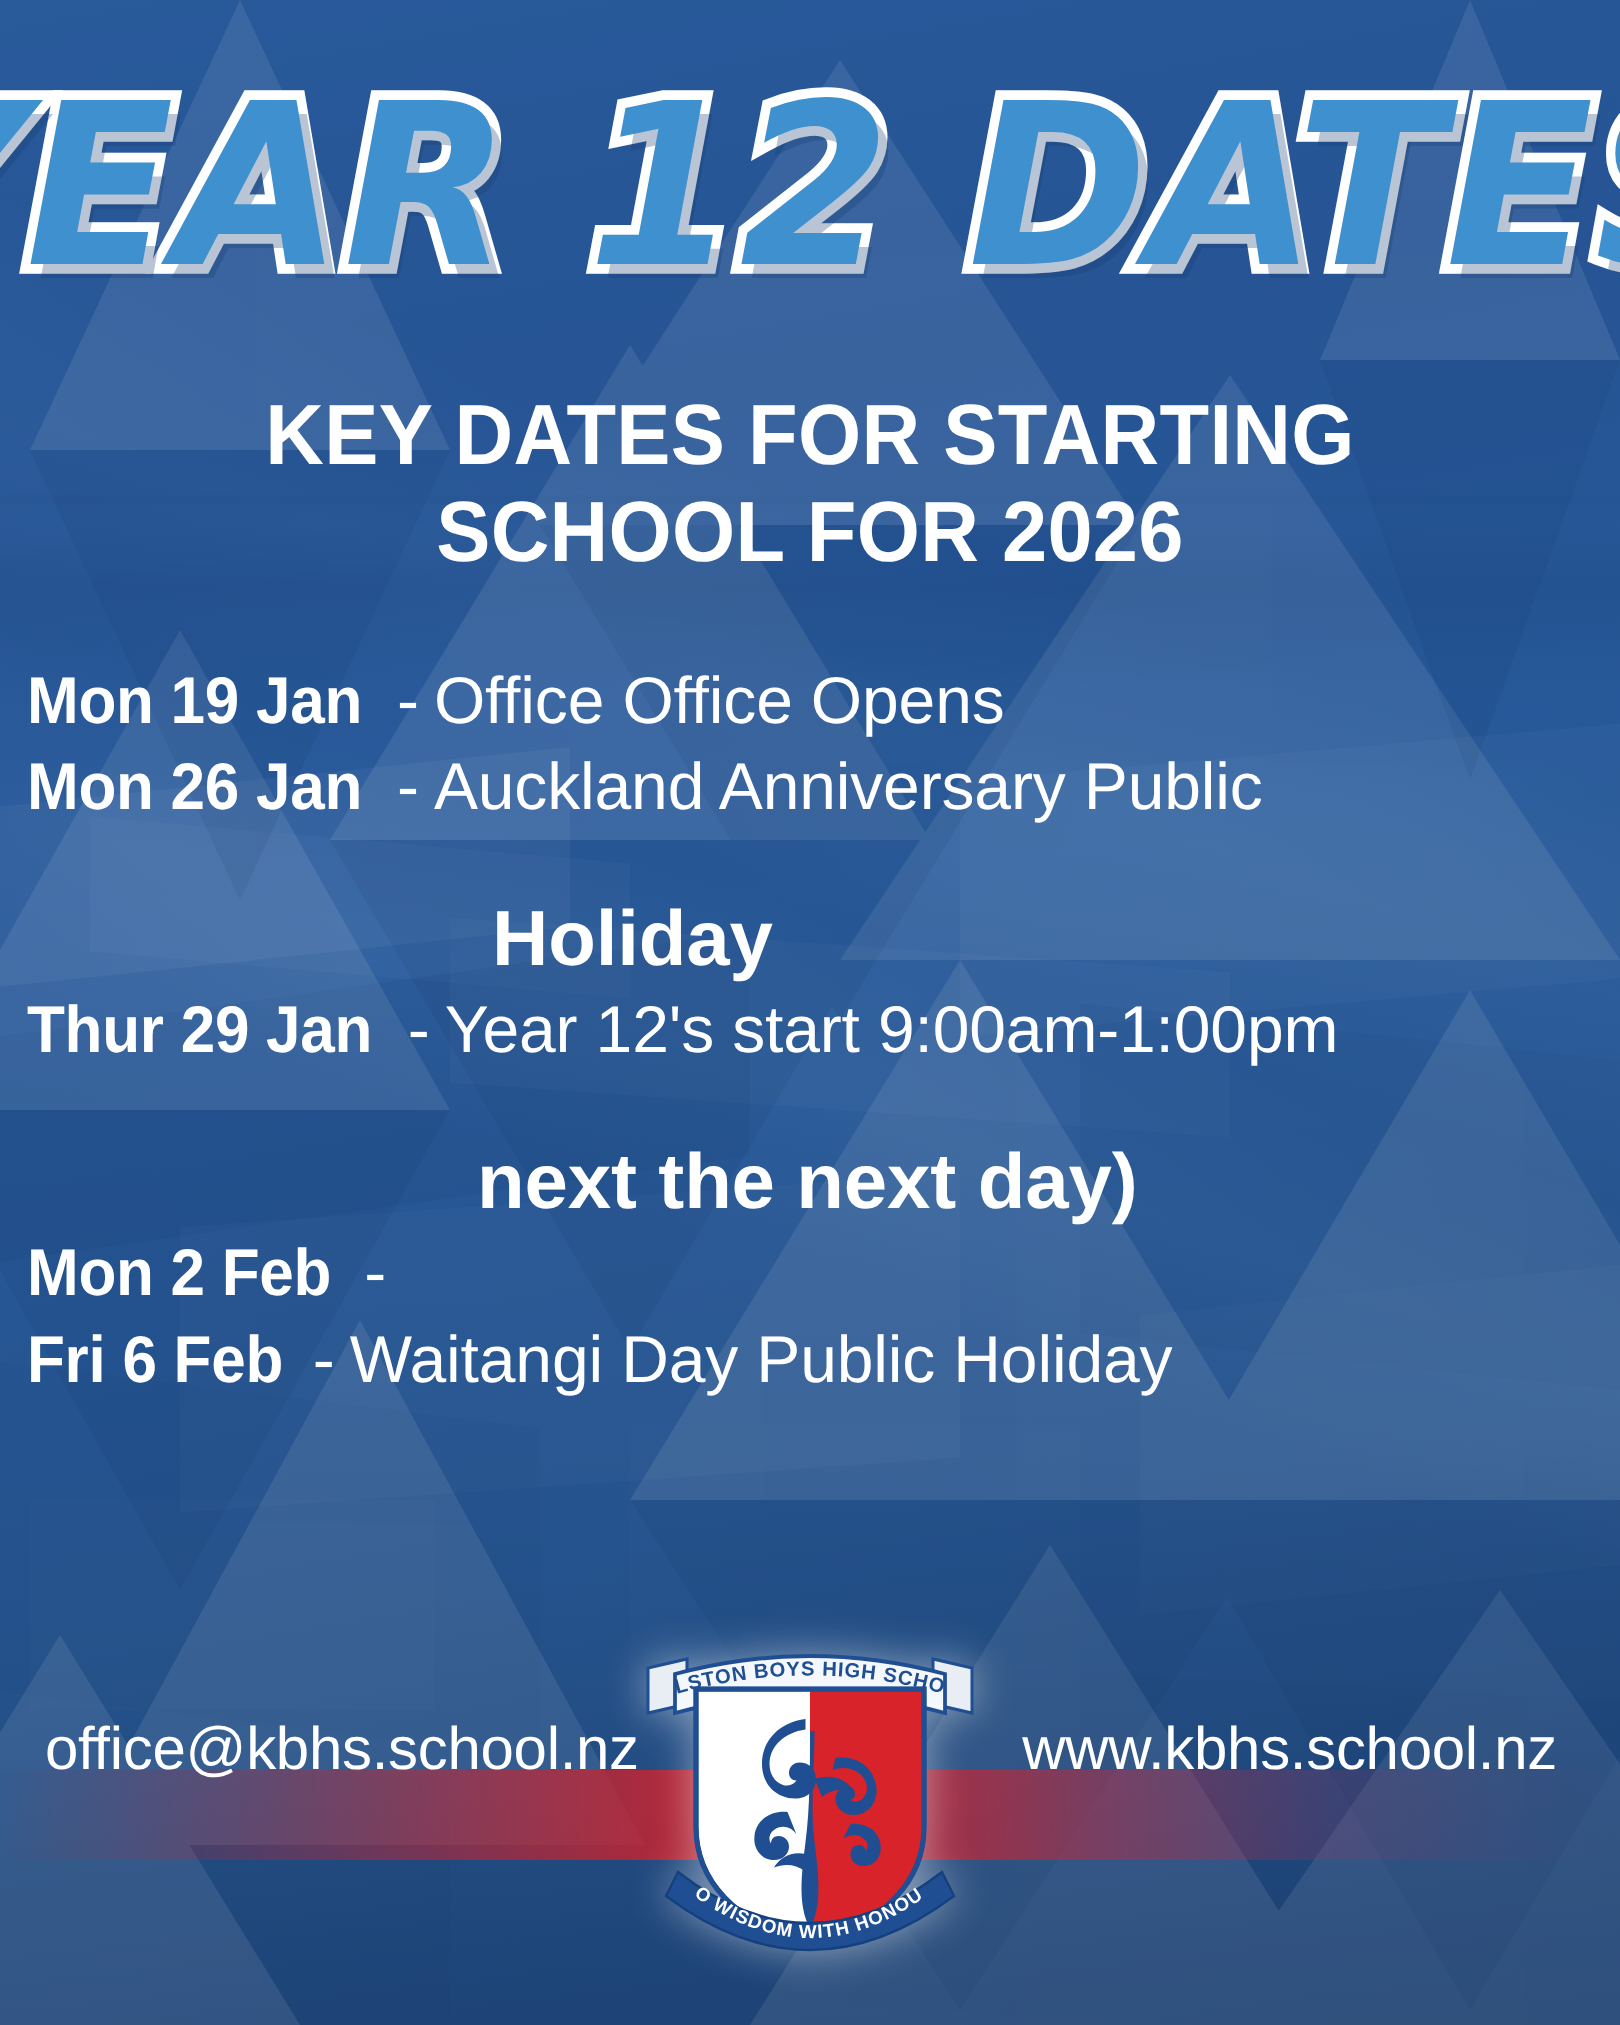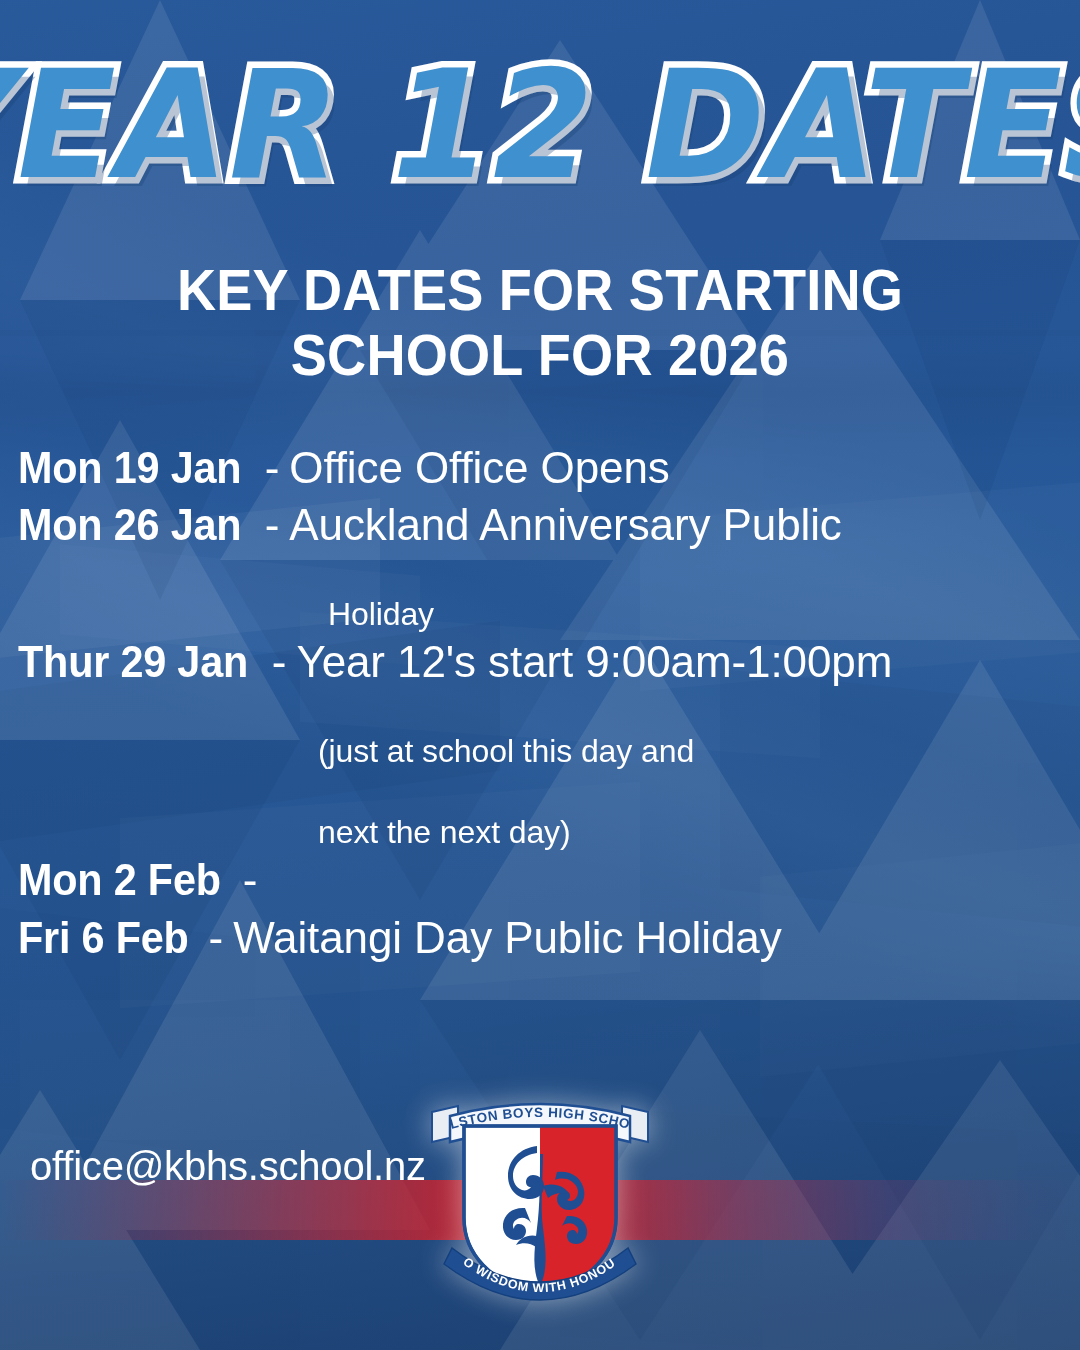--- a/index.html
+++ b/index.html
@@ -104,21 +104,21 @@
   }
   .d-label{
     font-weight:700;
     letter-spacing:-0.2px;
     flex:0 0 auto;
     transform:scaleX(0.94);transform-origin:left center;
   }
   .d-dash{font-weight:400;padding:0 10px 0 9px;flex:0 0 auto;}
   .d-text{font-weight:300;flex:0 1 auto;letter-spacing:-0.1px;}
   .d-cont{
-    color:#ffffff;font-weight:400;font-size:32px;line-height:1.26;
+    color:#ffffff;font-weight:700;font-size:52px;line-height:1.26;
     white-space:nowrap;letter-spacing:-0.1px;margin-top:41px;
   }
   .cont-a{padding-left:310px;}
   .cont-b{padding-left:300px;}
   .cont-c{padding-left:300px;}
 
   
   .band{
     position:absolute;left:0;right:0;top:1180px;height:60px;
   }
@@ -218,41 +218,41 @@
       <span class="d-dash">-</span>
       <span class="d-text">Auckland Anniversary Public</span>
     </div>
     <div class="d-cont cont-a">Holiday</div>
 
     <div class="date-row">
       <span class="d-label">Thur 29 Jan</span>
       <span class="d-dash">-</span>
       <span class="d-text">Year 12's start 9:00am-1:00pm</span>
     </div>
-    <div class="d-cont cont-b">(just at school this day and</div>
     <div class="d-cont cont-b">next the next day)</div>
 
     <div class="date-row">
       <span class="d-label">Mon 2 Feb</span>
       <span class="d-dash">-</span>
     </div>
 
     <div class="date-row">
       <span class="d-label">Fri 6 Feb</span>
       <span class="d-dash">-</span>
       <span class="d-text">Waitangi Day Public Holiday</span>
     </div>
 
   </div>
 
   <div class="band">
     <div class="band-l"></div>
     <div class="band-r"></div>
   </div>
   <div class="contact left">office@kbhs.school.nz</div>
+  <div class="contact right">www.kbhs.school.nz</div>
 
   <div class="crest">
     <svg viewBox="0 0 232 228" width="232" height="228">
       <defs>
         <path id="bannerArc" d="M24,44 Q116,18 208,44"></path>
         <path id="mottoArc" d="M36,176 Q116,236 196,176"></path>
         <clipPath id="shieldClip">
           <path d="M40,40 L192,40 L192,132 Q192,186 116,212 Q40,186 40,132 Z"></path>
         </clipPath>
       </defs>

